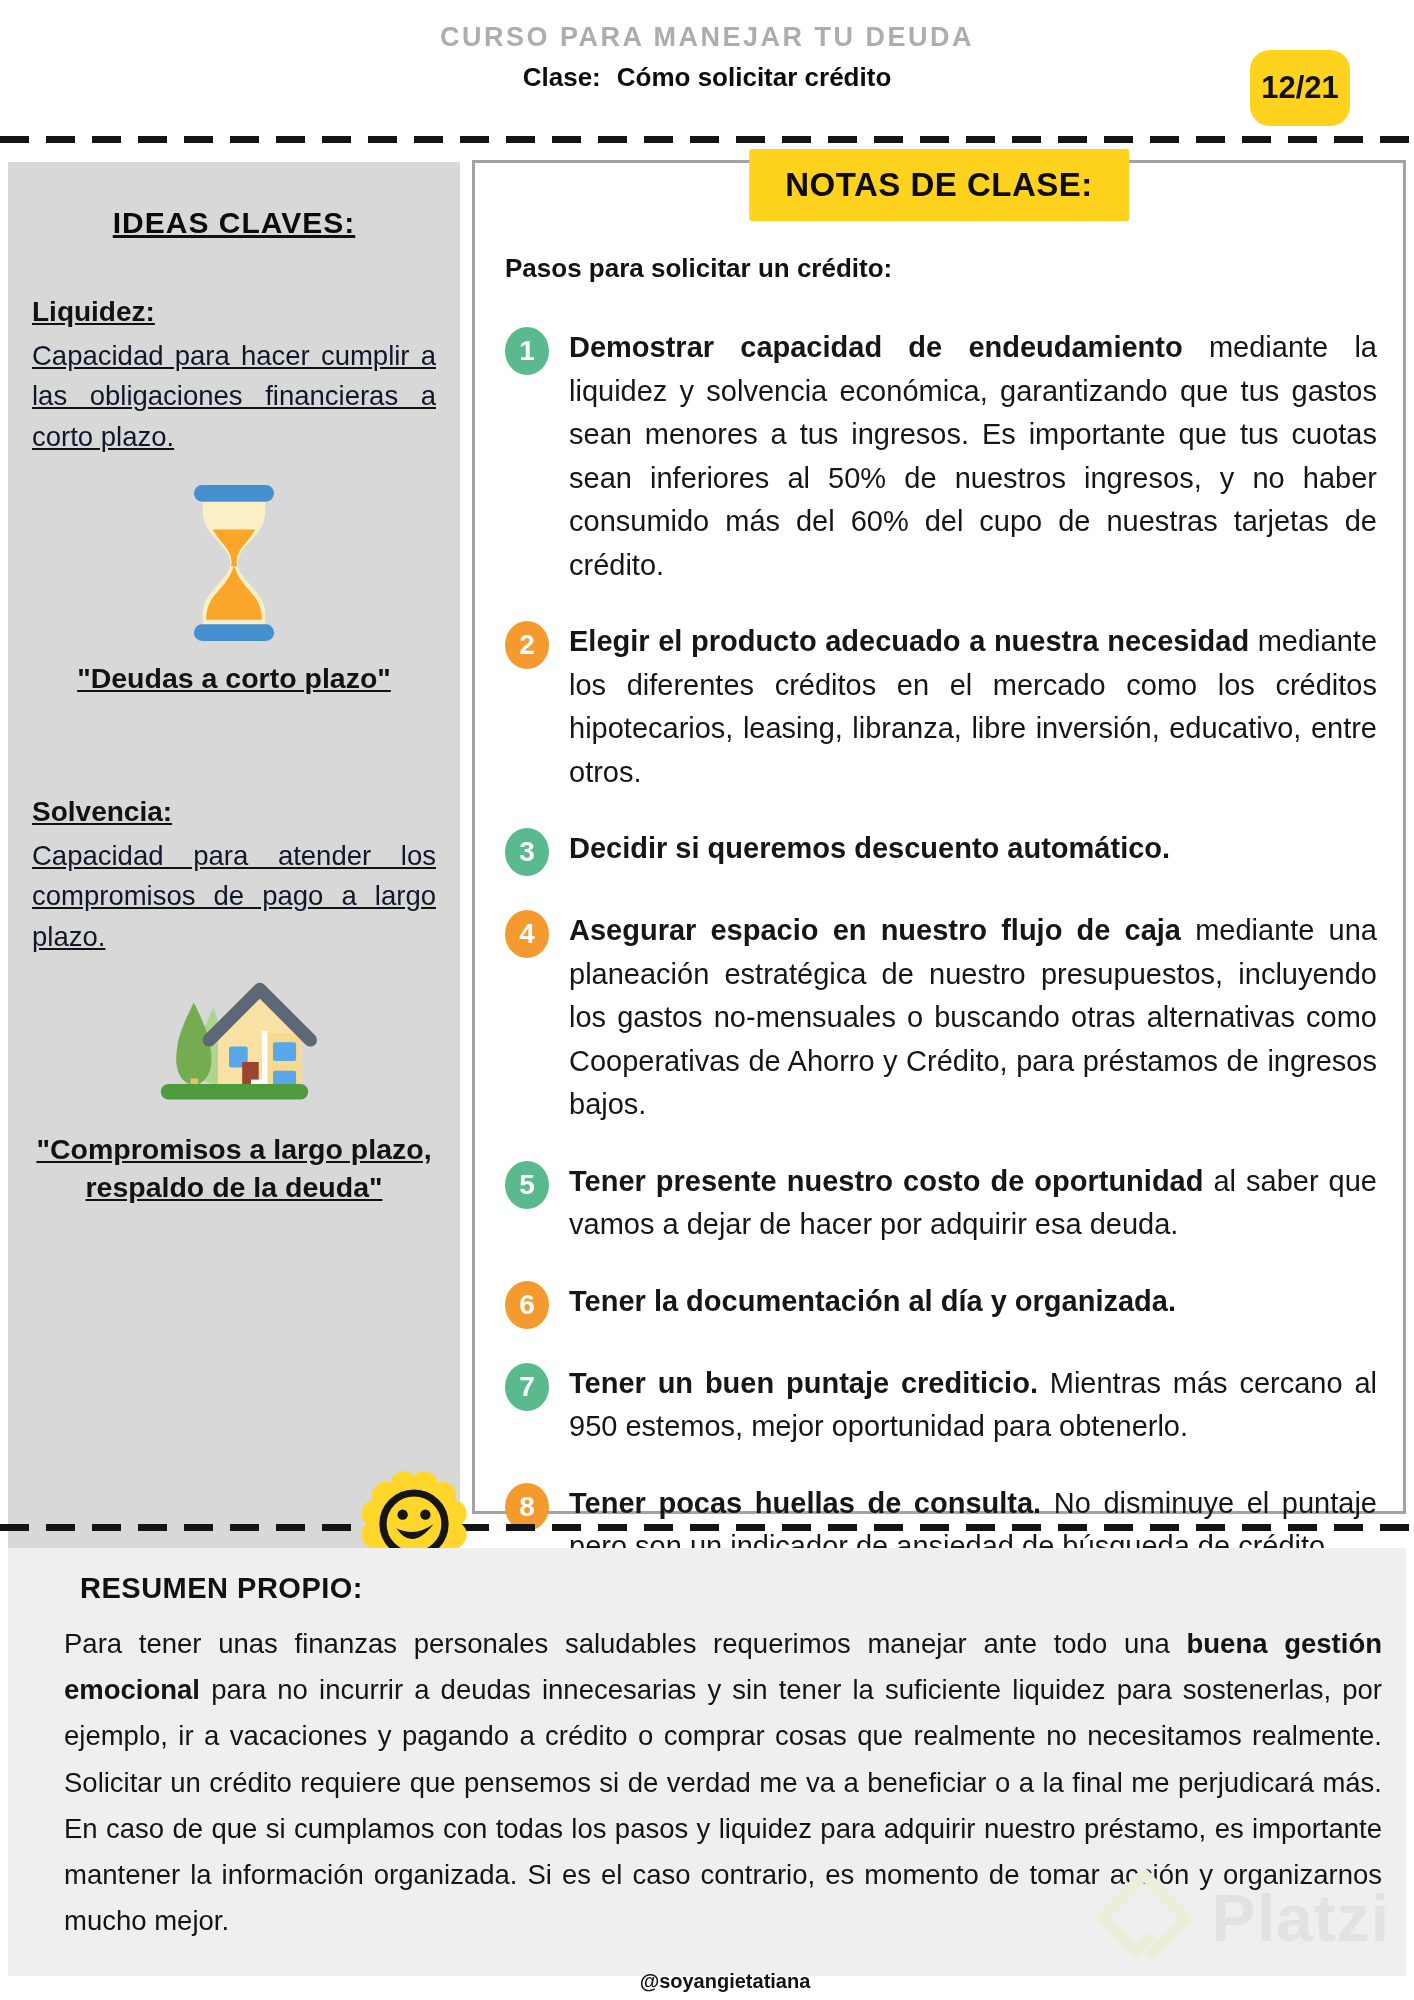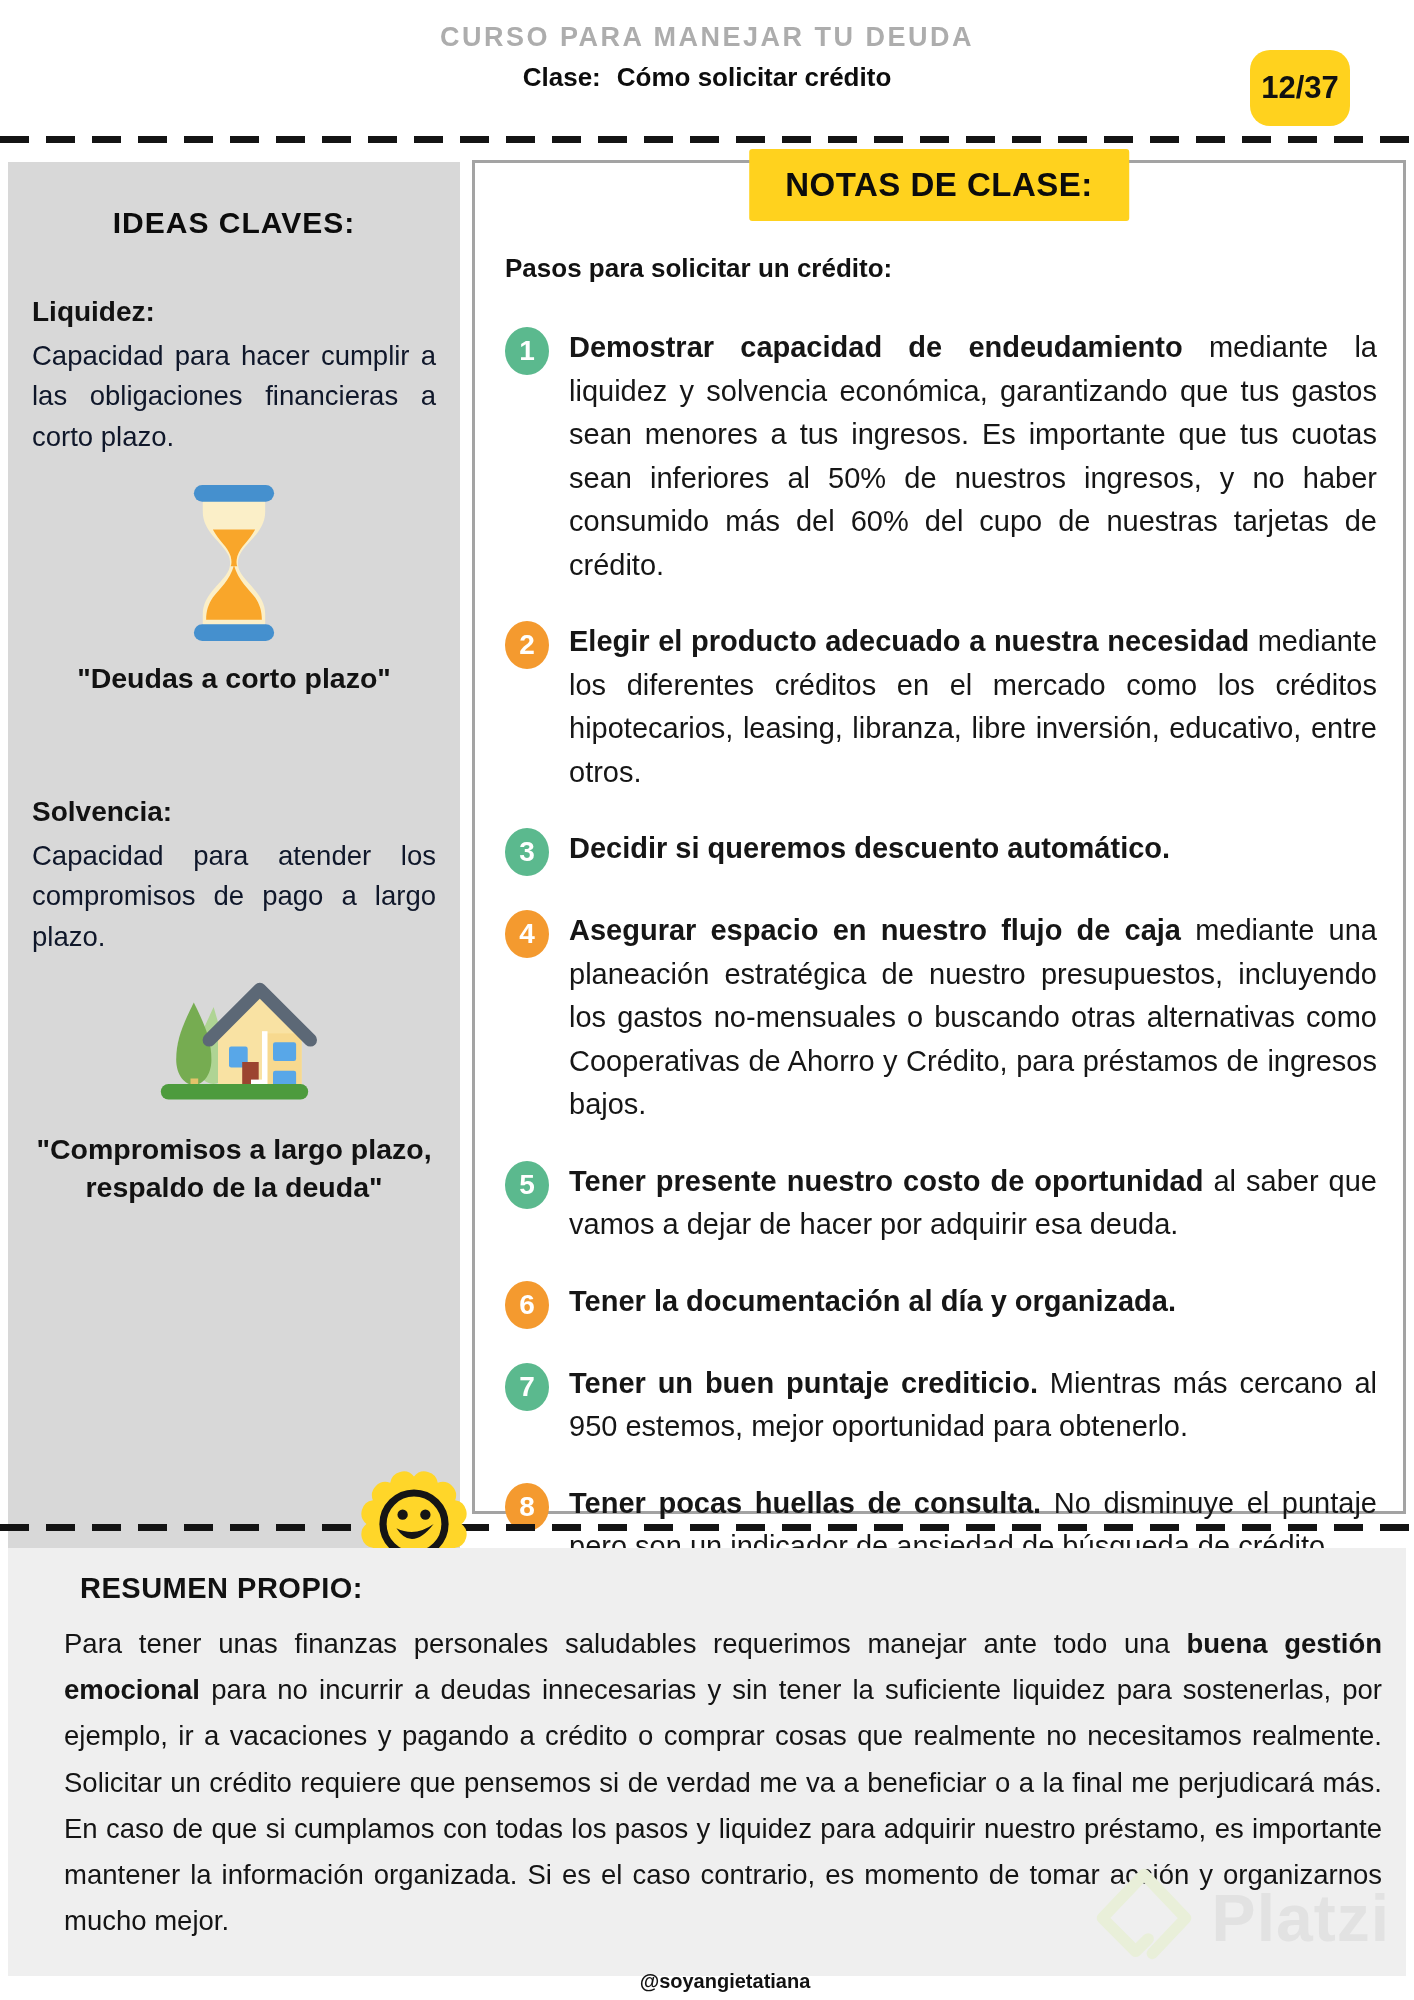--- a/index.html
+++ b/index.html
@@ -36,21 +36,21 @@
   
   .dash{
     position:absolute;left:0;width:100%;height:7px;
     background:repeating-linear-gradient(90deg,#141414 0 29px,transparent 29px 46px);
   }
   .dash.one{top:136px;}
   .dash.two{top:1524px;}
   
   .sidebar{
     position:absolute;left:8px;top:162px;width:452px;height:1717px;
-    background:#D8D8D8;padding:24px 24px;
+    background:#D8D8D8;padding:24px 24px;text-decoration:underline;
   }
   .sidebar-title{
     text-align:center;font-size:30px;font-weight:bold;
     letter-spacing:1px;margin-top:20px;color:#0c0c0c;
   }
   .kv-term{font-size:28px;font-weight:bold;margin-top:56px;}
   .kv-term.second{margin-top:98px;}
   .kv-def{
     font-size:27.5px;line-height:1.47;text-align:justify;
     margin-top:8px;color:#0f172a;
@@ -110,21 +110,21 @@
   
   .smiley{position:absolute;left:352px;top:1462px;width:124px;height:124px;}
 </style>
 </head>
 <body>
 
 <div class="course-title">CURSO PARA MANEJAR TU DEUDA</div>
 <div class="class-line">
   <span>Clase:</span><span class="class-name">Cómo solicitar crédito</span>
 </div>
-<div class="page-badge">12/37</div>
+<div class="page-badge">12/21</div>
 
 <div class="dash one"></div>
 
 <div class="sidebar">
   <div class="sidebar-title">IDEAS CLAVES:</div>
 
   <div class="kv-term">Liquidez:</div>
   <div class="kv-def">Capacidad para hacer cumplir a las obligaciones financieras a corto plazo.</div>
 
   <div class="icon-wrap">

